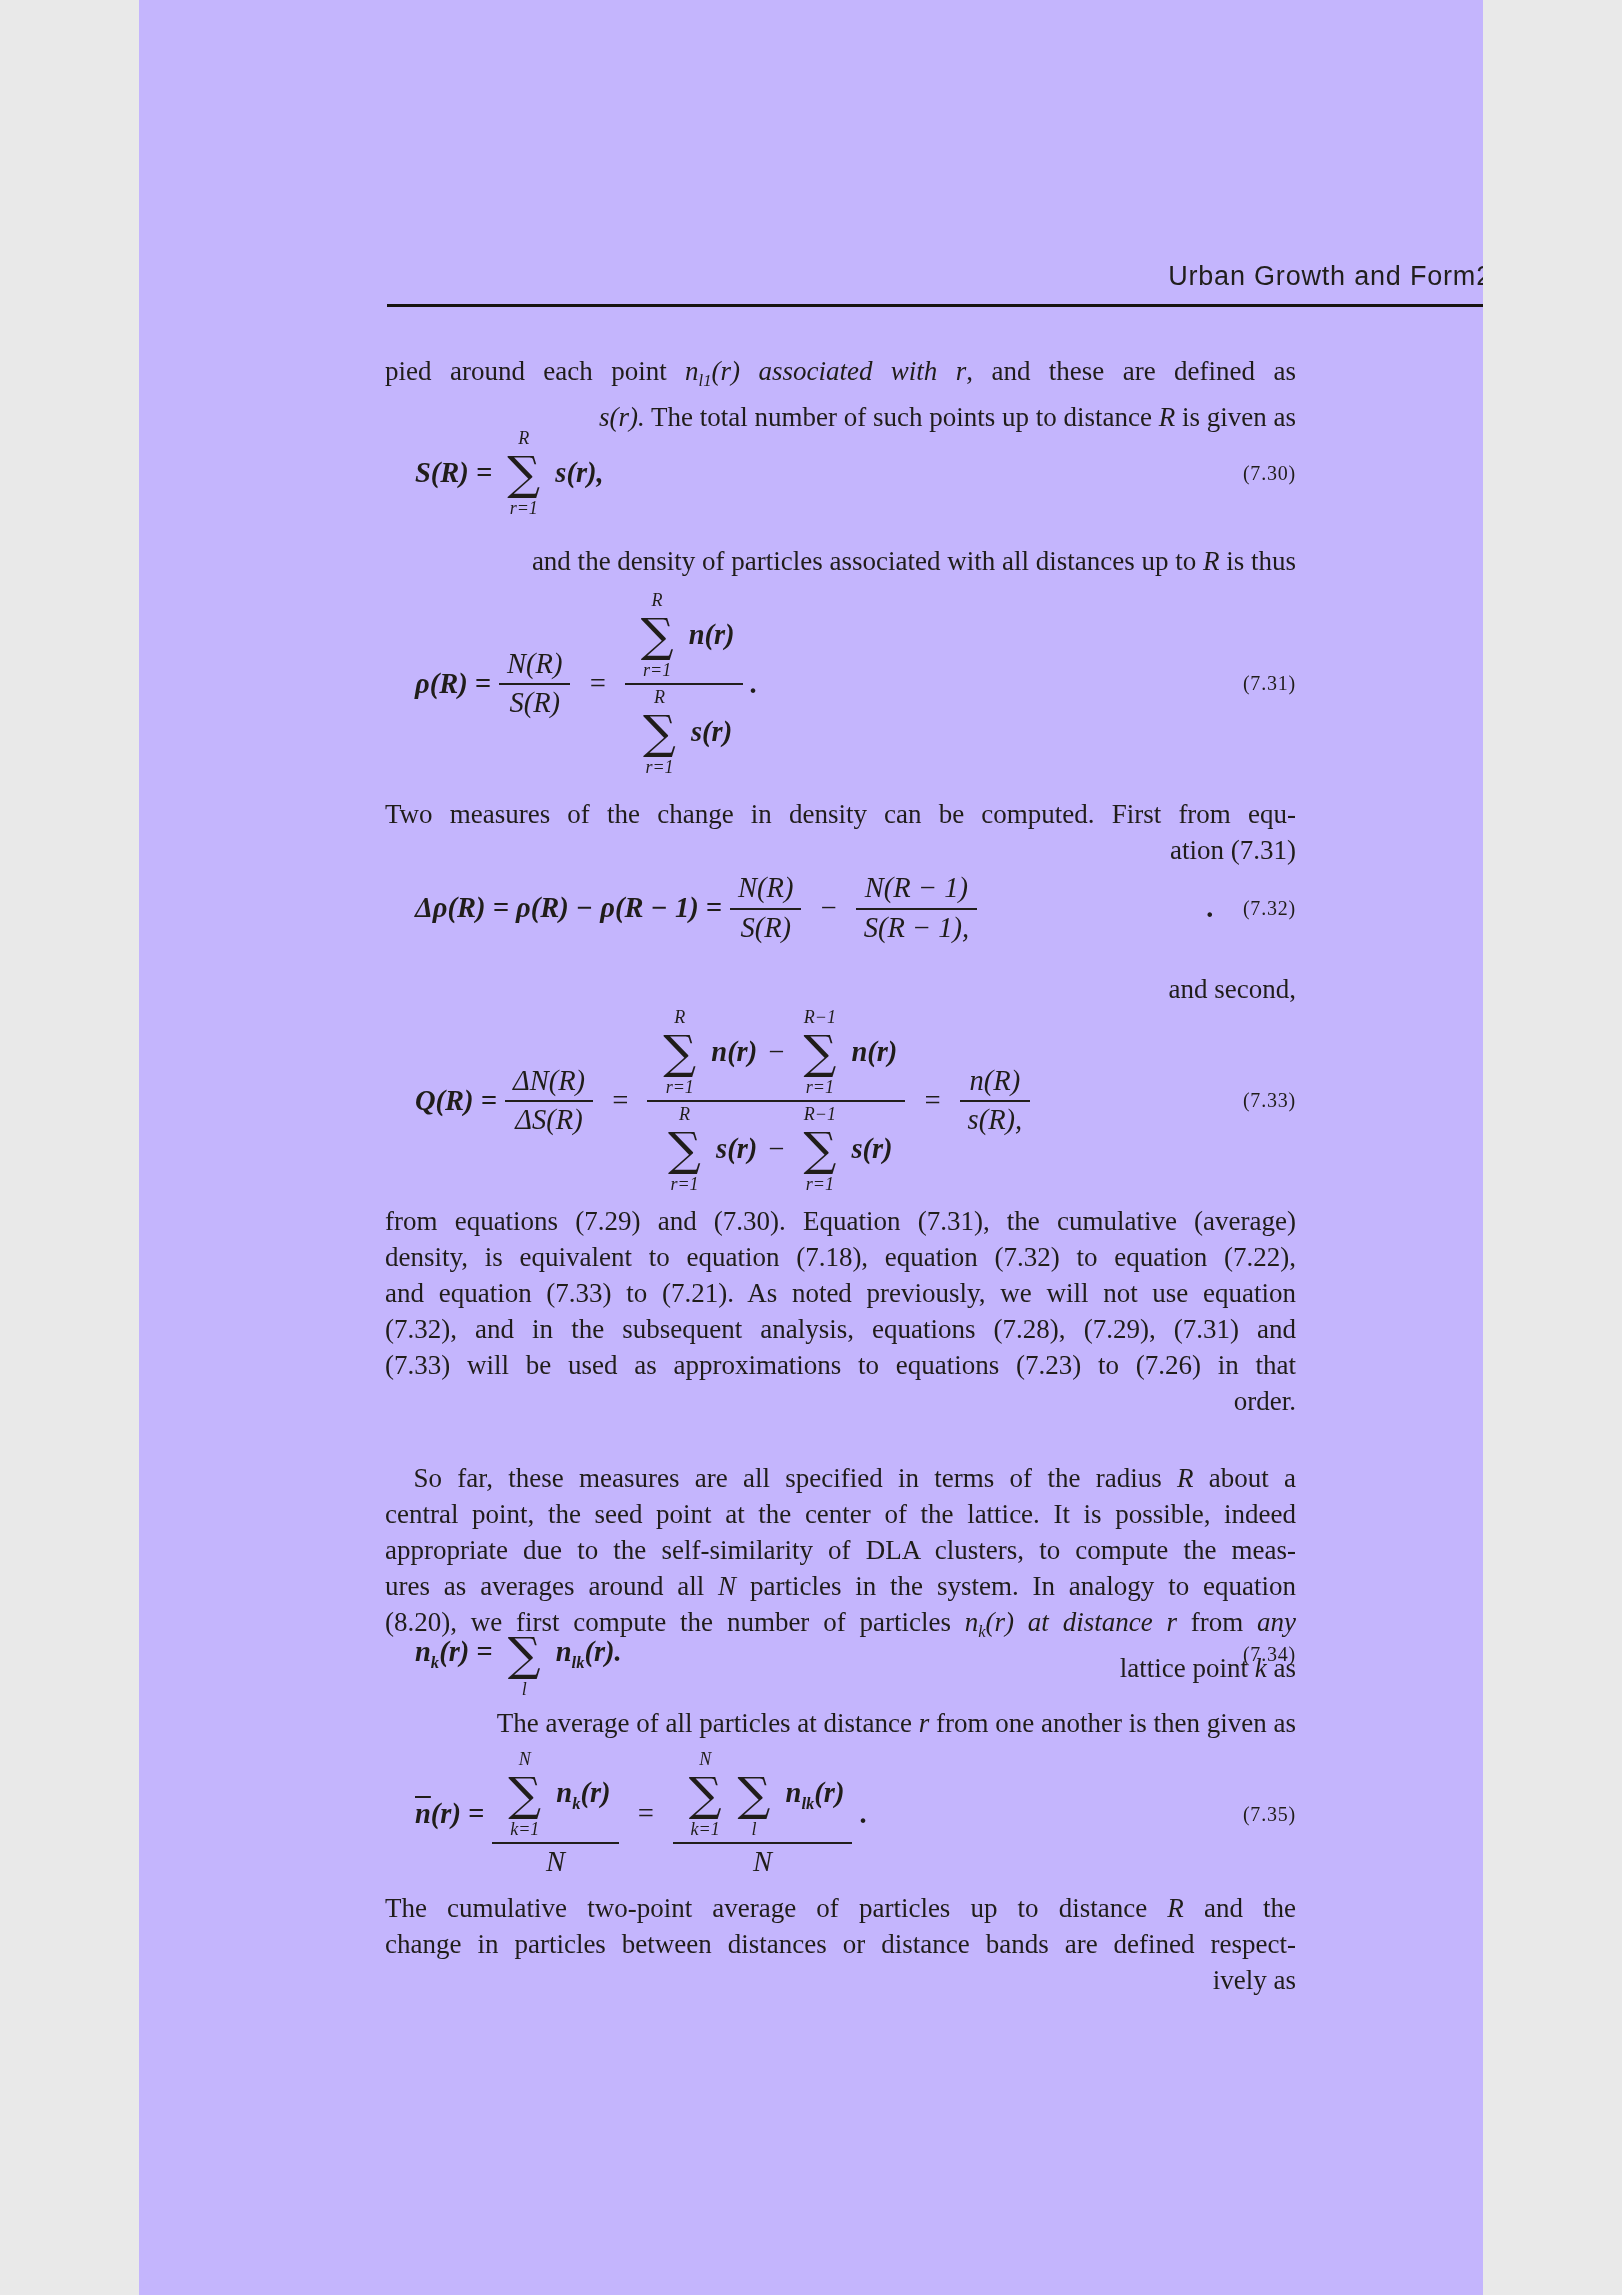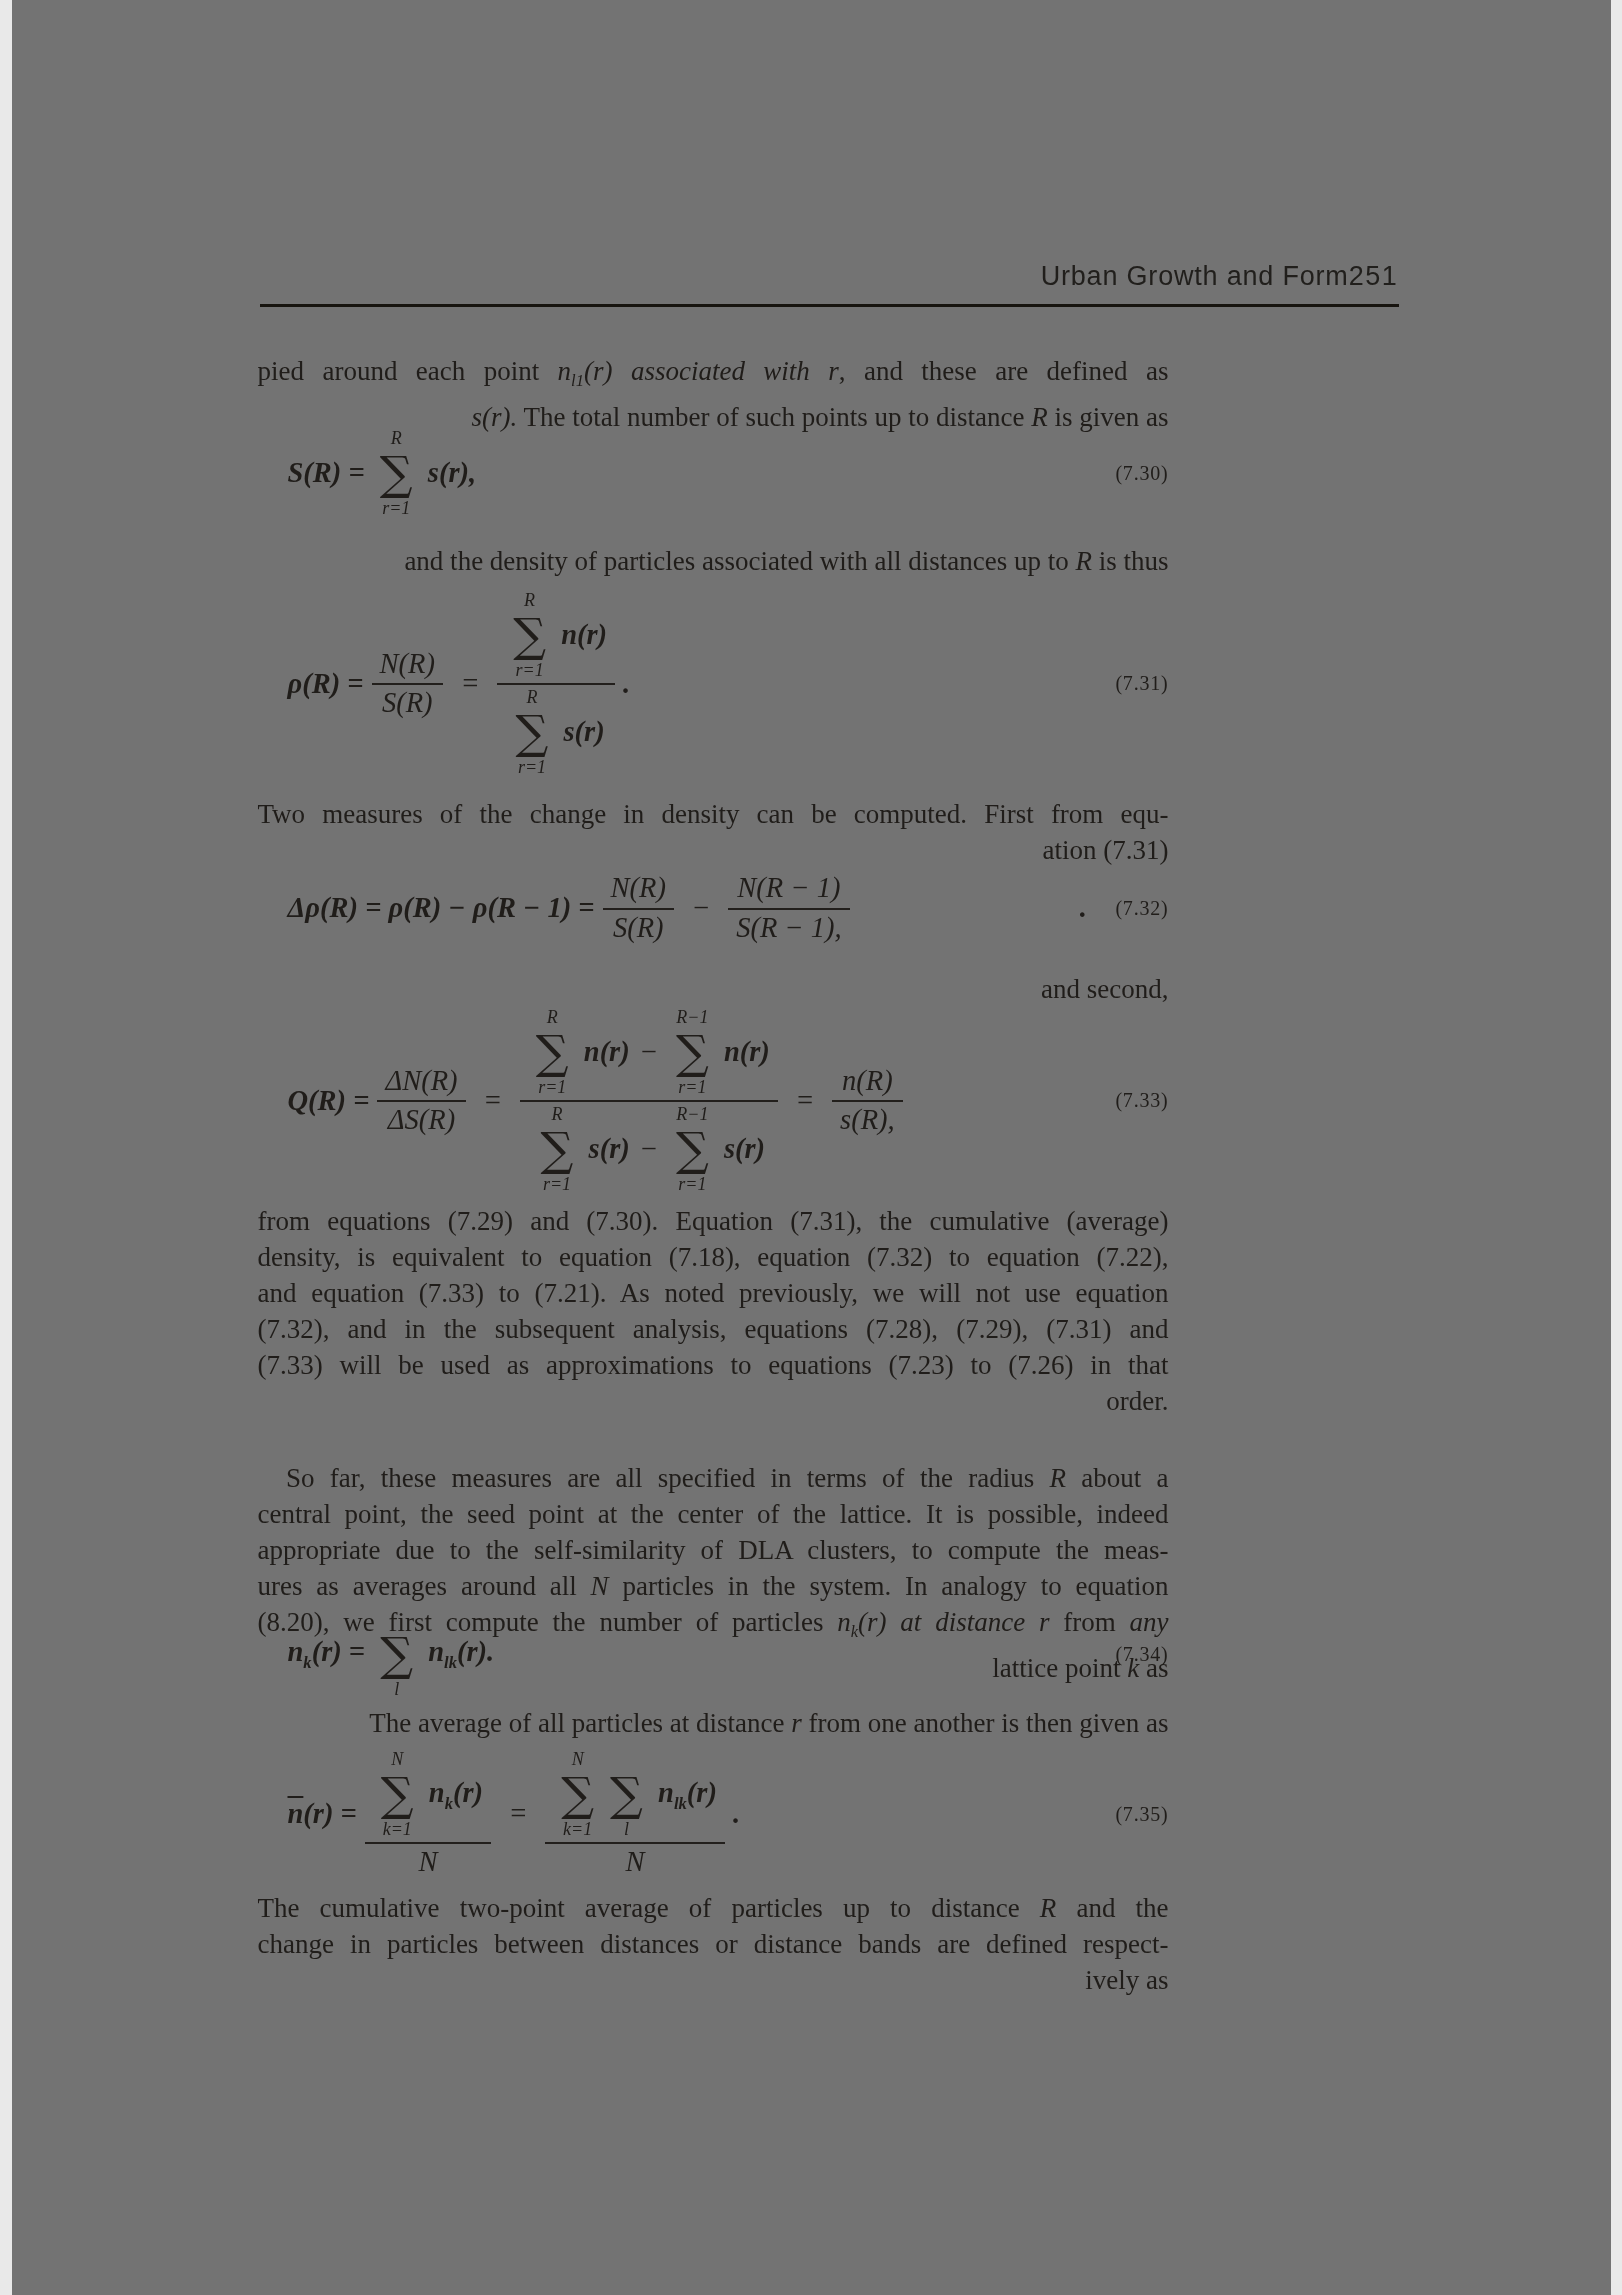--- a/index.html
+++ b/index.html
@@ -1,18 +1,18 @@
 <!DOCTYPE html>
 <html style="font-size:12.7px"><head>
 <meta charset="utf-8">
 <style>
   html,body{margin:0;padding:0;background:#e9e9e9;}
   .page{
-    position:relative;width:1599px;height:2295px;margin:0 auto;
-    background:#737373;color:#201d1a;
+    position:relative;width:1344px;height:2295px;margin:0 auto;
+    background:#c4b5fd;color:#201d1a;
     font-family:"Liberation Serif", serif;
     overflow:hidden;
   }
   
   .hdr{
     position:absolute;left:248px;top:261px;width:1139px;
     display:flex;justify-content:flex-end;align-items:baseline;
     font-family:"Liberation Sans", sans-serif;
     font-size:27px;letter-spacing:0.8px;color:#211f1c;
   }

